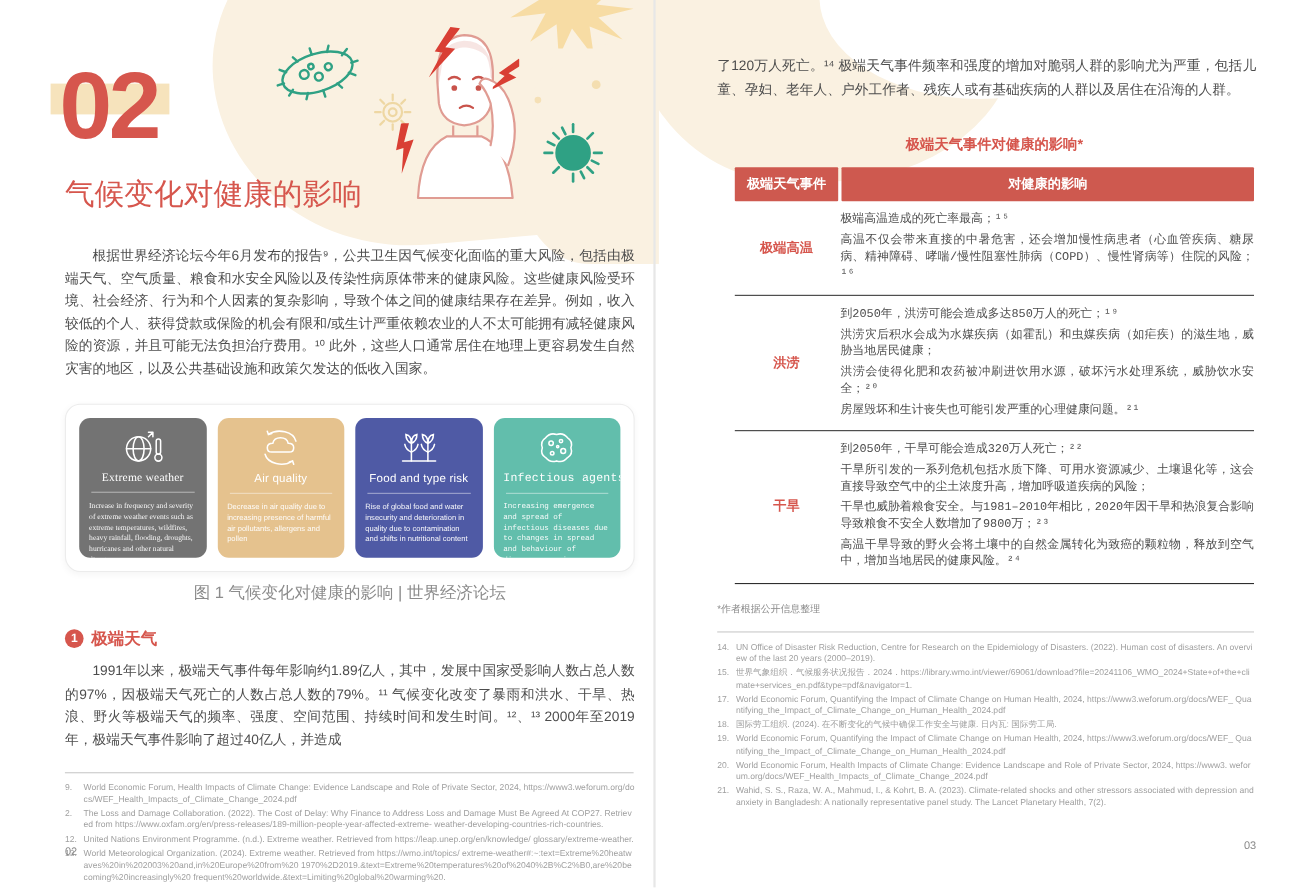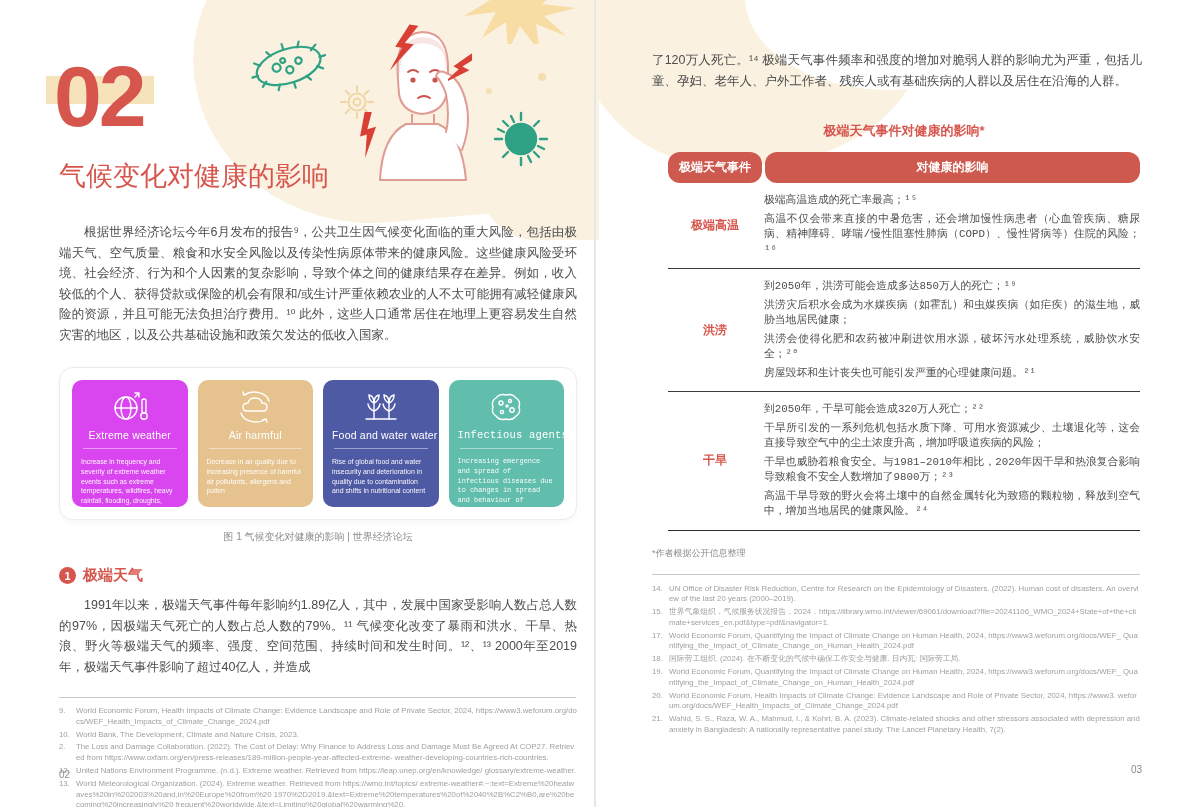--- a/index.html
+++ b/index.html
@@ -25,41 +25,41 @@
   .chapter-bar { position:absolute; left:-8px; top:30px; width:108px; height:28px; background:var(--highlight-bar); }
   .chapter-num { position:relative; font-size:86px; line-height:100px; font-weight:800; letter-spacing:-3px; color:var(--accent-red); }
   .page-title { position:relative; margin:4px 0 0 55px; font-size:27px; font-weight:400; color:var(--accent-red); z-index:3; }
   .body-para { position:relative; margin:28px 55px 0 55px; width:518px; font-size:12.5px; line-height:20.5px; color:#4d4d4d; text-align:justify; text-indent:2em; z-index:3; }
   .figure-box { position:relative; margin:22px 0 0 55px; width:518px; height:153px; background:#fff; border:1px solid #ececec; border-radius:14px; box-shadow:0 2px 6px rgba(0,0,0,0.04); display:flex; gap:10px; padding:12px; z-index:3; }
   .card { flex:1 1 0; border-radius:10px; padding:10px 9px; color:#fff; overflow:hidden; }
   .card-icon { height:34px; display:flex; align-items:center; justify-content:center; margin-bottom:5px; }
   .card-title { font-size:10.5px; text-align:center; letter-spacing:0.2px; white-space:nowrap; }
   .card-divider { height:1px; background:rgba(255,255,255,0.45); margin:7px 2px 8px 2px; }
   .card-body { font-size:6.9px; line-height:9.8px; text-align:left; opacity:0.95; }
-  .fig-caption { position:relative; margin:10px 0 0 55px; width:518px; text-align:center; font-size:10px; color:#8c8c8c; z-index:3; }
+  .fig-caption { position:relative; margin:10px 0 0 55px; width:518px; text-align:center; font-size:15px; color:#8c8c8c; z-index:3; }
   .section-head { position:relative; margin:22px 0 0 55px; display:flex; align-items:center; gap:7px; z-index:3; }
   .sec-circle { display:inline-flex; width:17px; height:17px; border-radius:50%; background:var(--accent-red); color:#fff; font-size:11px; font-weight:700; align-items:center; justify-content:center; }
   .sec-title { font-size:15px; font-weight:700; color:var(--accent-red); }
   .sec-para { margin-top:10px; }
   .fn-divider { position:relative; margin:20px 0 0 55px; width:517px; height:1px; background:#c9c9c9; z-index:3; }
   .footnotes { position:relative; margin:8px 55px 0 55px; width:518px; z-index:3; }
   .fn { display:flex; margin-bottom:2px; }
   .fn-num { flex:0 0 17px; font-size:7.8px; line-height:10.8px; color:#9f9f9f; }
   .fn-text { flex:1; font-size:7.8px; line-height:10.8px; color:#9f9f9f; word-break:break-all; }
   .page-num { position:absolute; font-size:10px; color:#8a8a8a; z-index:3; }
   .pn-left { left:55px; top:769px; }
   .pn-right { right:48px; top:764px; }
 
   
   .rp-content { position:relative; z-index:3; padding:50px 48px 0 57px; }
   .cont-para { font-size:12.5px; line-height:21px; color:#4d4d4d; text-align:justify; width:490px; }
   .table-title { margin:30px 0 0 16px; width:472px; text-align:center; font-size:13px; font-weight:700; color:var(--accent-red); }
   .ext-table { margin:12px 0 0 16px; width:472px; }
   .thead { display:flex; gap:3px; }
-  .th { background:var(--table-header-bg); color:#fff; font-size:12px; font-weight:700; text-align:center; padding:7px 0; border-radius:12px; }
+  .th { background:var(--table-header-bg); color:#fff; font-size:12px; font-weight:700; text-align:center; padding:7px 0; border-radius:1px; }
   .th1 { flex:0 0 94px; }
   .th2 { flex:1; }
   .trow { display:flex; border-bottom:1px solid #3c3c3c; padding:5px 0; }
   .trow:last-child { border-bottom:1.5px solid #2e2e2e; }
   .tlabel { flex:0 0 94px; display:flex; align-items:center; justify-content:center; font-size:12px; font-weight:700; color:var(--accent-red); }
   .tcell { flex:1; padding:2px 0 2px 2px;font-family:Liberation Mono, monospace; }
   .titem { font-size:10.8px; line-height:15.5px; color:#4d4d4d; margin:3px 0; text-align:justify; }
   .table-note { margin:16px 0 0 0; font-size:9px; color:#8a8a8a; }
   .fn-divider-r { margin:14px 0 0 0; width:488px; }
   .footnotes-r { margin:9px 0 0 0; width:488px; }
@@ -167,21 +167,21 @@
     <div class="chapter-wrap">
       <div class="chapter-bar"></div>
       <div class="chapter-num">02</div>
     </div>
 
     <h1 class="page-title">气候变化对健康的影响</h1>
 
     <p class="body-para">根据世界经济论坛今年6月发布的报告⁹，公共卫生因气候变化面临的重大风险，包括由极端天气、空气质量、粮食和水安全风险以及传染性病原体带来的健康风险。这些健康风险受环境、社会经济、行为和个人因素的复杂影响，导致个体之间的健康结果存在差异。例如，收入较低的个人、获得贷款或保险的机会有限和/或生计严重依赖农业的人不太可能拥有减轻健康风险的资源，并且可能无法负担治疗费用。¹⁰ 此外，这些人口通常居住在地理上更容易发生自然灾害的地区，以及公共基础设施和政策欠发达的低收入国家。</p>
 
     <figure class="figure-box">
-      <div class="card" style="background: #d946ef;">
+      <div class="card" style="background: #737373; font-family: Liberation Serif, serif;">
         <div class="card-icon">
           <svg width="38" height="32" viewBox="0 0 38 32" stroke="#fff" stroke-width="1.4" fill="none" stroke-linecap="round">
             <circle cx="15" cy="17" r="11"></circle>
               <ellipse cx="15" cy="17" rx="5" ry="11"></ellipse>
               <line x1="4" y1="17" x2="26" y2="17"></line>
             <path d="M24,6 L28,2 M28,2 L24,2 M28,2 L28,6"></path>
             <rect x="31" y="8" width="4" height="14" rx="2"></rect>
               <circle cx="33" cy="25" r="3.2"></circle>
           </svg>
         </div>
@@ -190,35 +190,35 @@
         <div class="card-body">Increase in frequency and severity of extreme weather events such as extreme temperatures, wildfires, heavy rainfall, flooding, droughts, hurricanes and other natural disasters</div>
       </div>
       <div class="card" style="background: rgb(229, 194, 142);">
         <div class="card-icon">
           <svg width="40" height="32" viewBox="0 0 40 32" stroke="#fff" stroke-width="1.4" fill="none" stroke-linecap="round">
             <path d="M12,20 Q8,20 8,16 Q8,12 13,12 Q14,7 20,7 Q26,7 27,12 Q32,12 32,16 Q32,20 28,20 Z"></path>
             <path d="M34,10 A15,11 0 0 0 9,4 M8,1 L9,4 L12,3"></path>
             <path d="M6,22 A15,11 0 0 0 31,28 M32,31 L31,28 L28,29"></path>
           </svg>
         </div>
-        <div class="card-title">Air harmful</div>
+        <div class="card-title">Air quality</div>
         <div class="card-divider"></div>
         <div class="card-body">Decrease in air quality due to increasing presence of harmful air pollutants, allergens and pollen</div>
       </div>
       <div class="card" style="background: rgb(79, 90, 165);">
         <div class="card-icon">
           <svg width="40" height="32" viewBox="0 0 40 32" stroke="#fff" stroke-width="1.4" fill="none" stroke-linecap="round">
             <line x1="13" y1="28" x2="13" y2="8"></line>
               <path d="M13,12 Q8,10 8,4 Q13,5 13,12 M13,12 Q18,10 18,4 Q13,5 13,12 M13,20 Q8,18 7,13 M13,20 Q18,18 19,13"></path>
             <line x1="28" y1="28" x2="28" y2="8"></line>
               <path d="M28,12 Q23,10 23,4 Q28,5 28,12 M28,12 Q33,10 33,4 Q28,5 28,12 M28,20 Q23,18 22,13 M28,20 Q33,18 34,13"></path>
             <line x1="5" y1="28" x2="35" y2="28"></line>
           </svg>
         </div>
-        <div class="card-title">Food and water water</div>
+        <div class="card-title">Food and type risk</div>
         <div class="card-divider"></div>
         <div class="card-body">Rise of global food and water insecurity and deterioration in quality due to contamination and shifts in nutritional content</div>
       </div>
       <div class="card" style="background: rgb(98, 190, 172); font-family: Liberation Mono, monospace;">
         <div class="card-icon">
           <svg width="36" height="32" viewBox="0 0 36 32" stroke="#fff" stroke-width="1.4" fill="none" stroke-linecap="round">
             <path d="M18,4 Q24,2 28,7 Q33,10 31,16 Q33,22 28,25 Q24,30 18,28 Q12,30 8,25 Q3,22 5,16 Q3,10 8,7 Q12,2 18,4 Z"></path>
             <circle cx="13" cy="12" r="2"></circle>
               <circle cx="22" cy="10" r="1.5"></circle>
               <circle cx="24" cy="19" r="2.2"></circle>
@@ -241,24 +241,20 @@
     <p class="body-para sec-para">1991年以来，极端天气事件每年影响约1.89亿人，其中，发展中国家受影响人数占总人数的97%，因极端天气死亡的人数占总人数的79%。¹¹ 气候变化改变了暴雨和洪水、干旱、热浪、野火等极端天气的频率、强度、空间范围、持续时间和发生时间。¹²、¹³ 2000年至2019年，极端天气事件影响了超过40亿人，并造成</p>
 
     <div class="fn-divider"></div>
     <div class="footnotes">
 
         <div class="fn">
           <span class="fn-num">9.</span>
           <span class="fn-text">World Economic Forum, Health Impacts of Climate Change: Evidence Landscape and Role of Private Sector, 2024, https://www3.weforum.org/docs/WEF_Health_Impacts_of_Climate_Change_2024.pdf</span>
         </div>
 
-        <div class="fn">
-          <span class="fn-num">10.</span>
-          <span class="fn-text">World Bank, The Development, Climate and Nature Crisis, 2023.</span>
-        </div>
 
         <div class="fn">
           <span class="fn-num">2.</span>
           <span class="fn-text">The Loss and Damage Collaboration. (2022). The Cost of Delay: Why Finance to Address Loss and Damage Must Be Agreed At COP27. Retrieved from https://www.oxfam.org/en/press-releases/189-million-people-year-affected-extreme- weather-developing-countries-rich-countries.</span>
         </div>
 
         <div class="fn">
           <span class="fn-num">12.</span>
           <span class="fn-text">United Nations Environment Programme. (n.d.). Extreme weather. Retrieved from https://leap.unep.org/en/knowledge/ glossary/extreme-weather.</span>
         </div>

